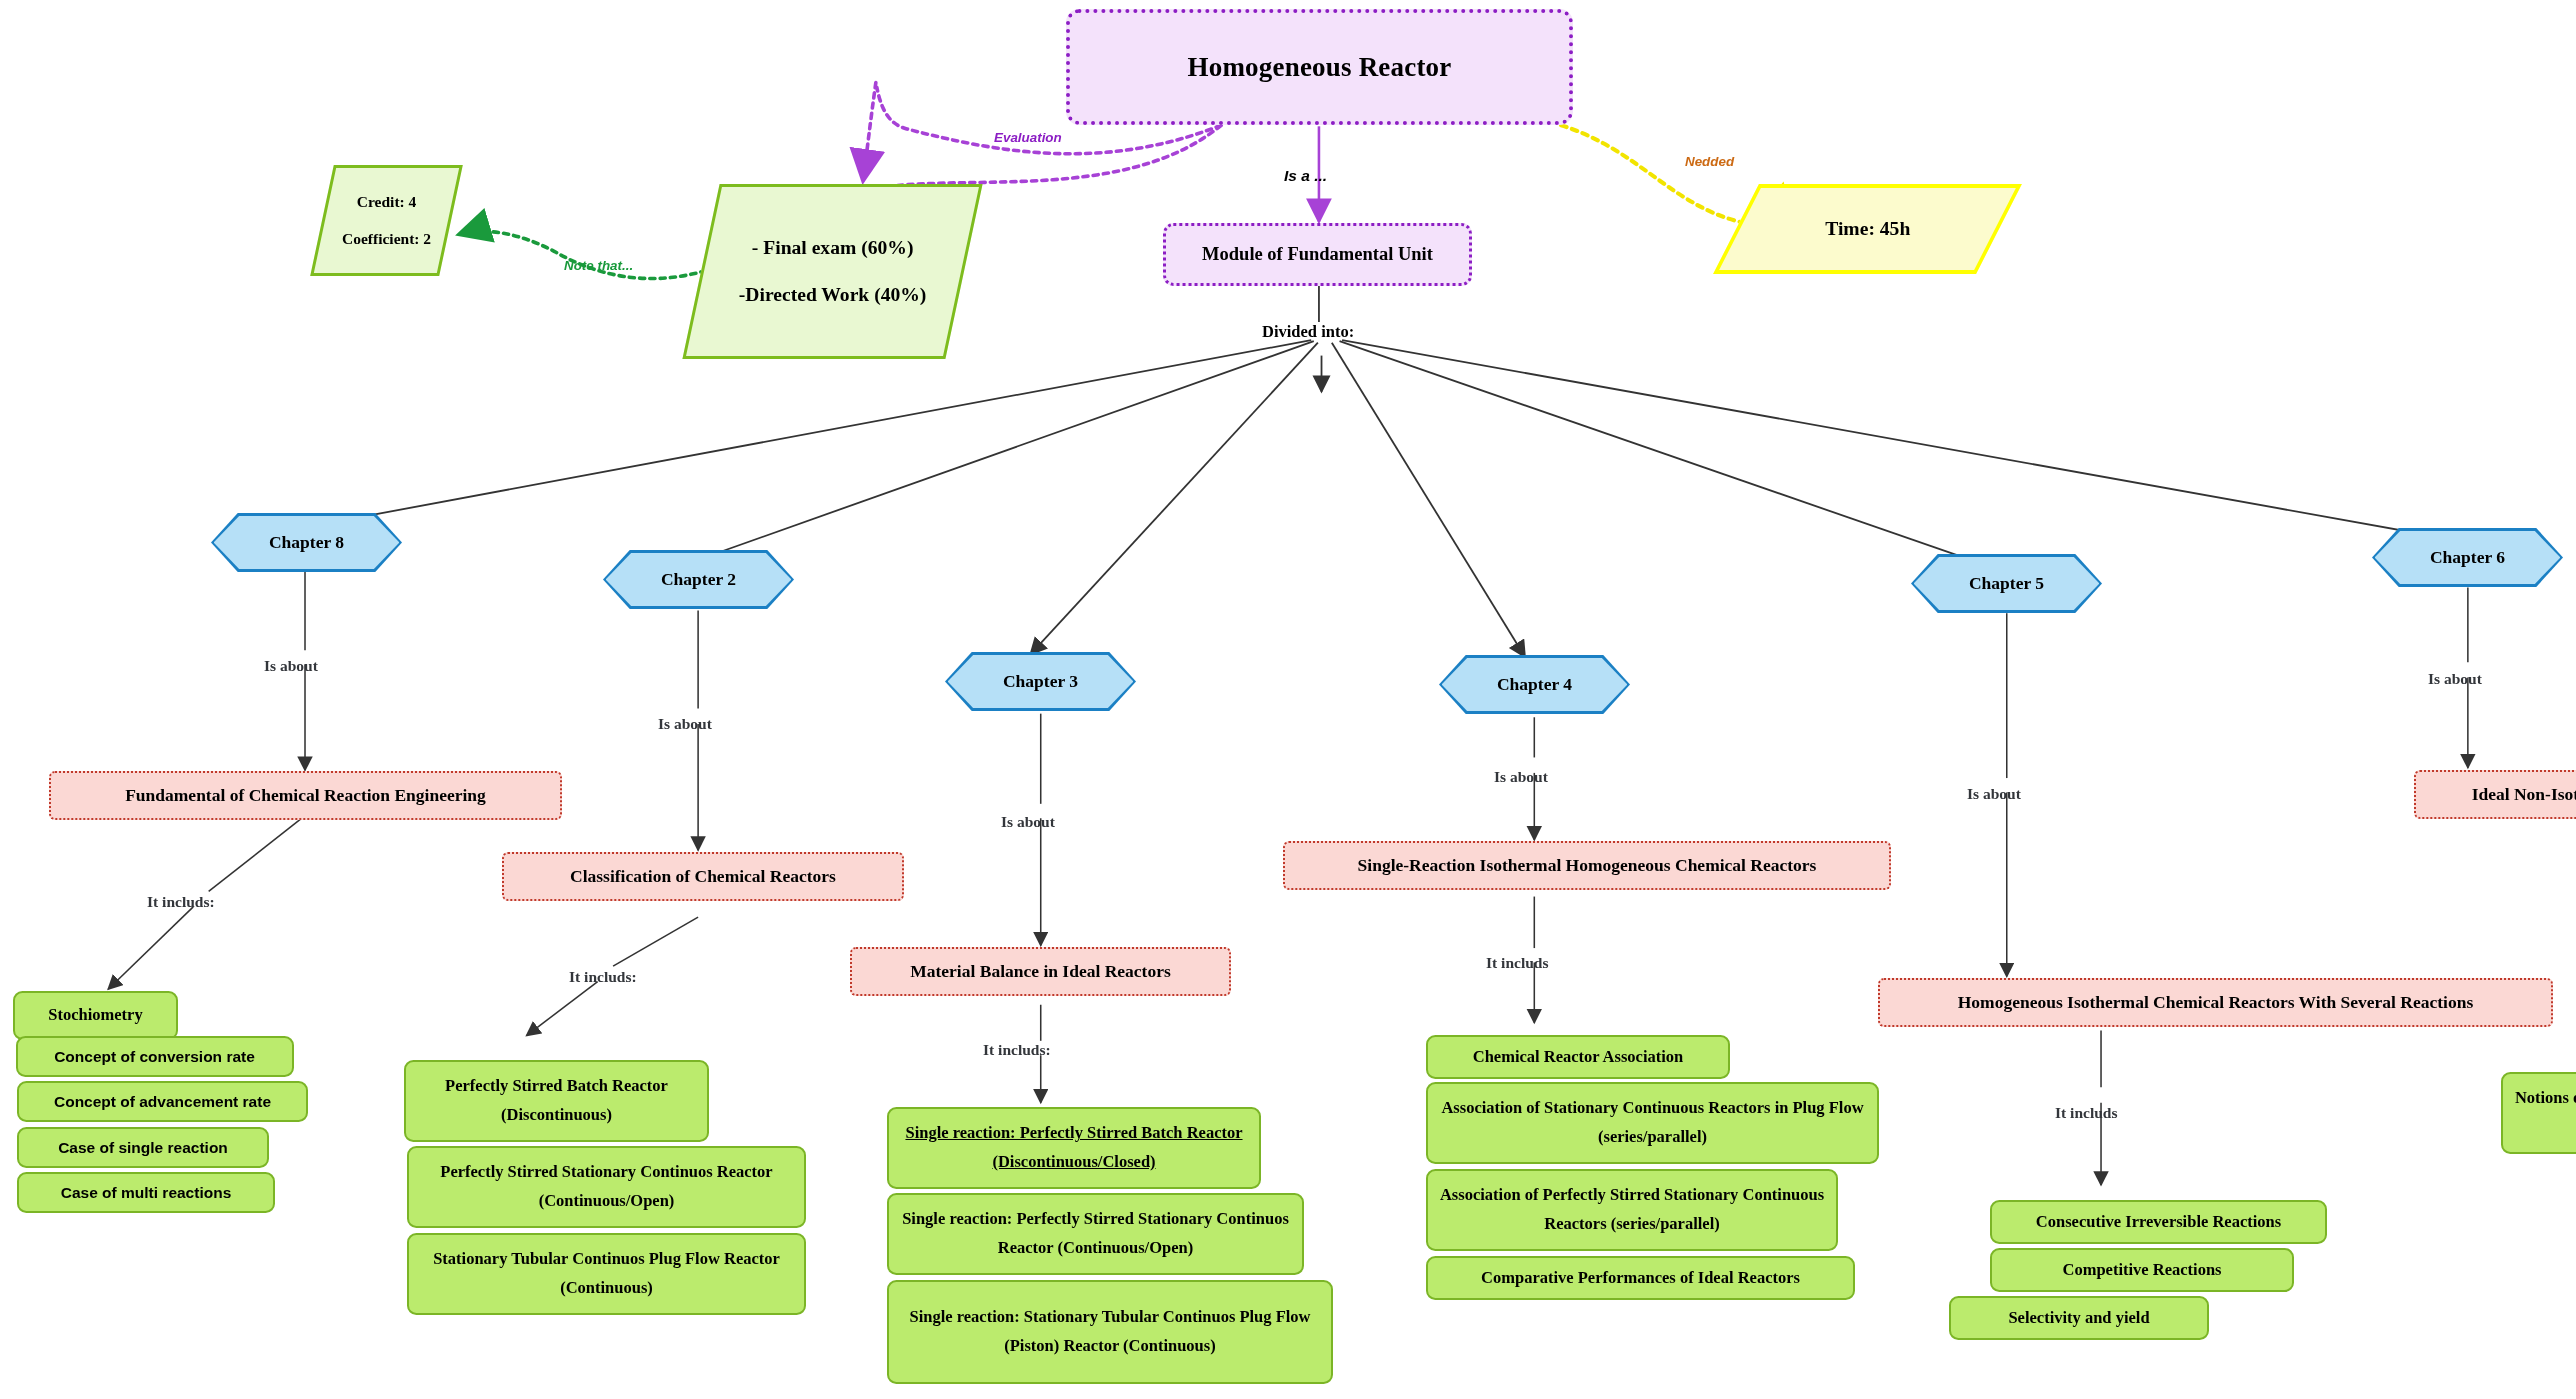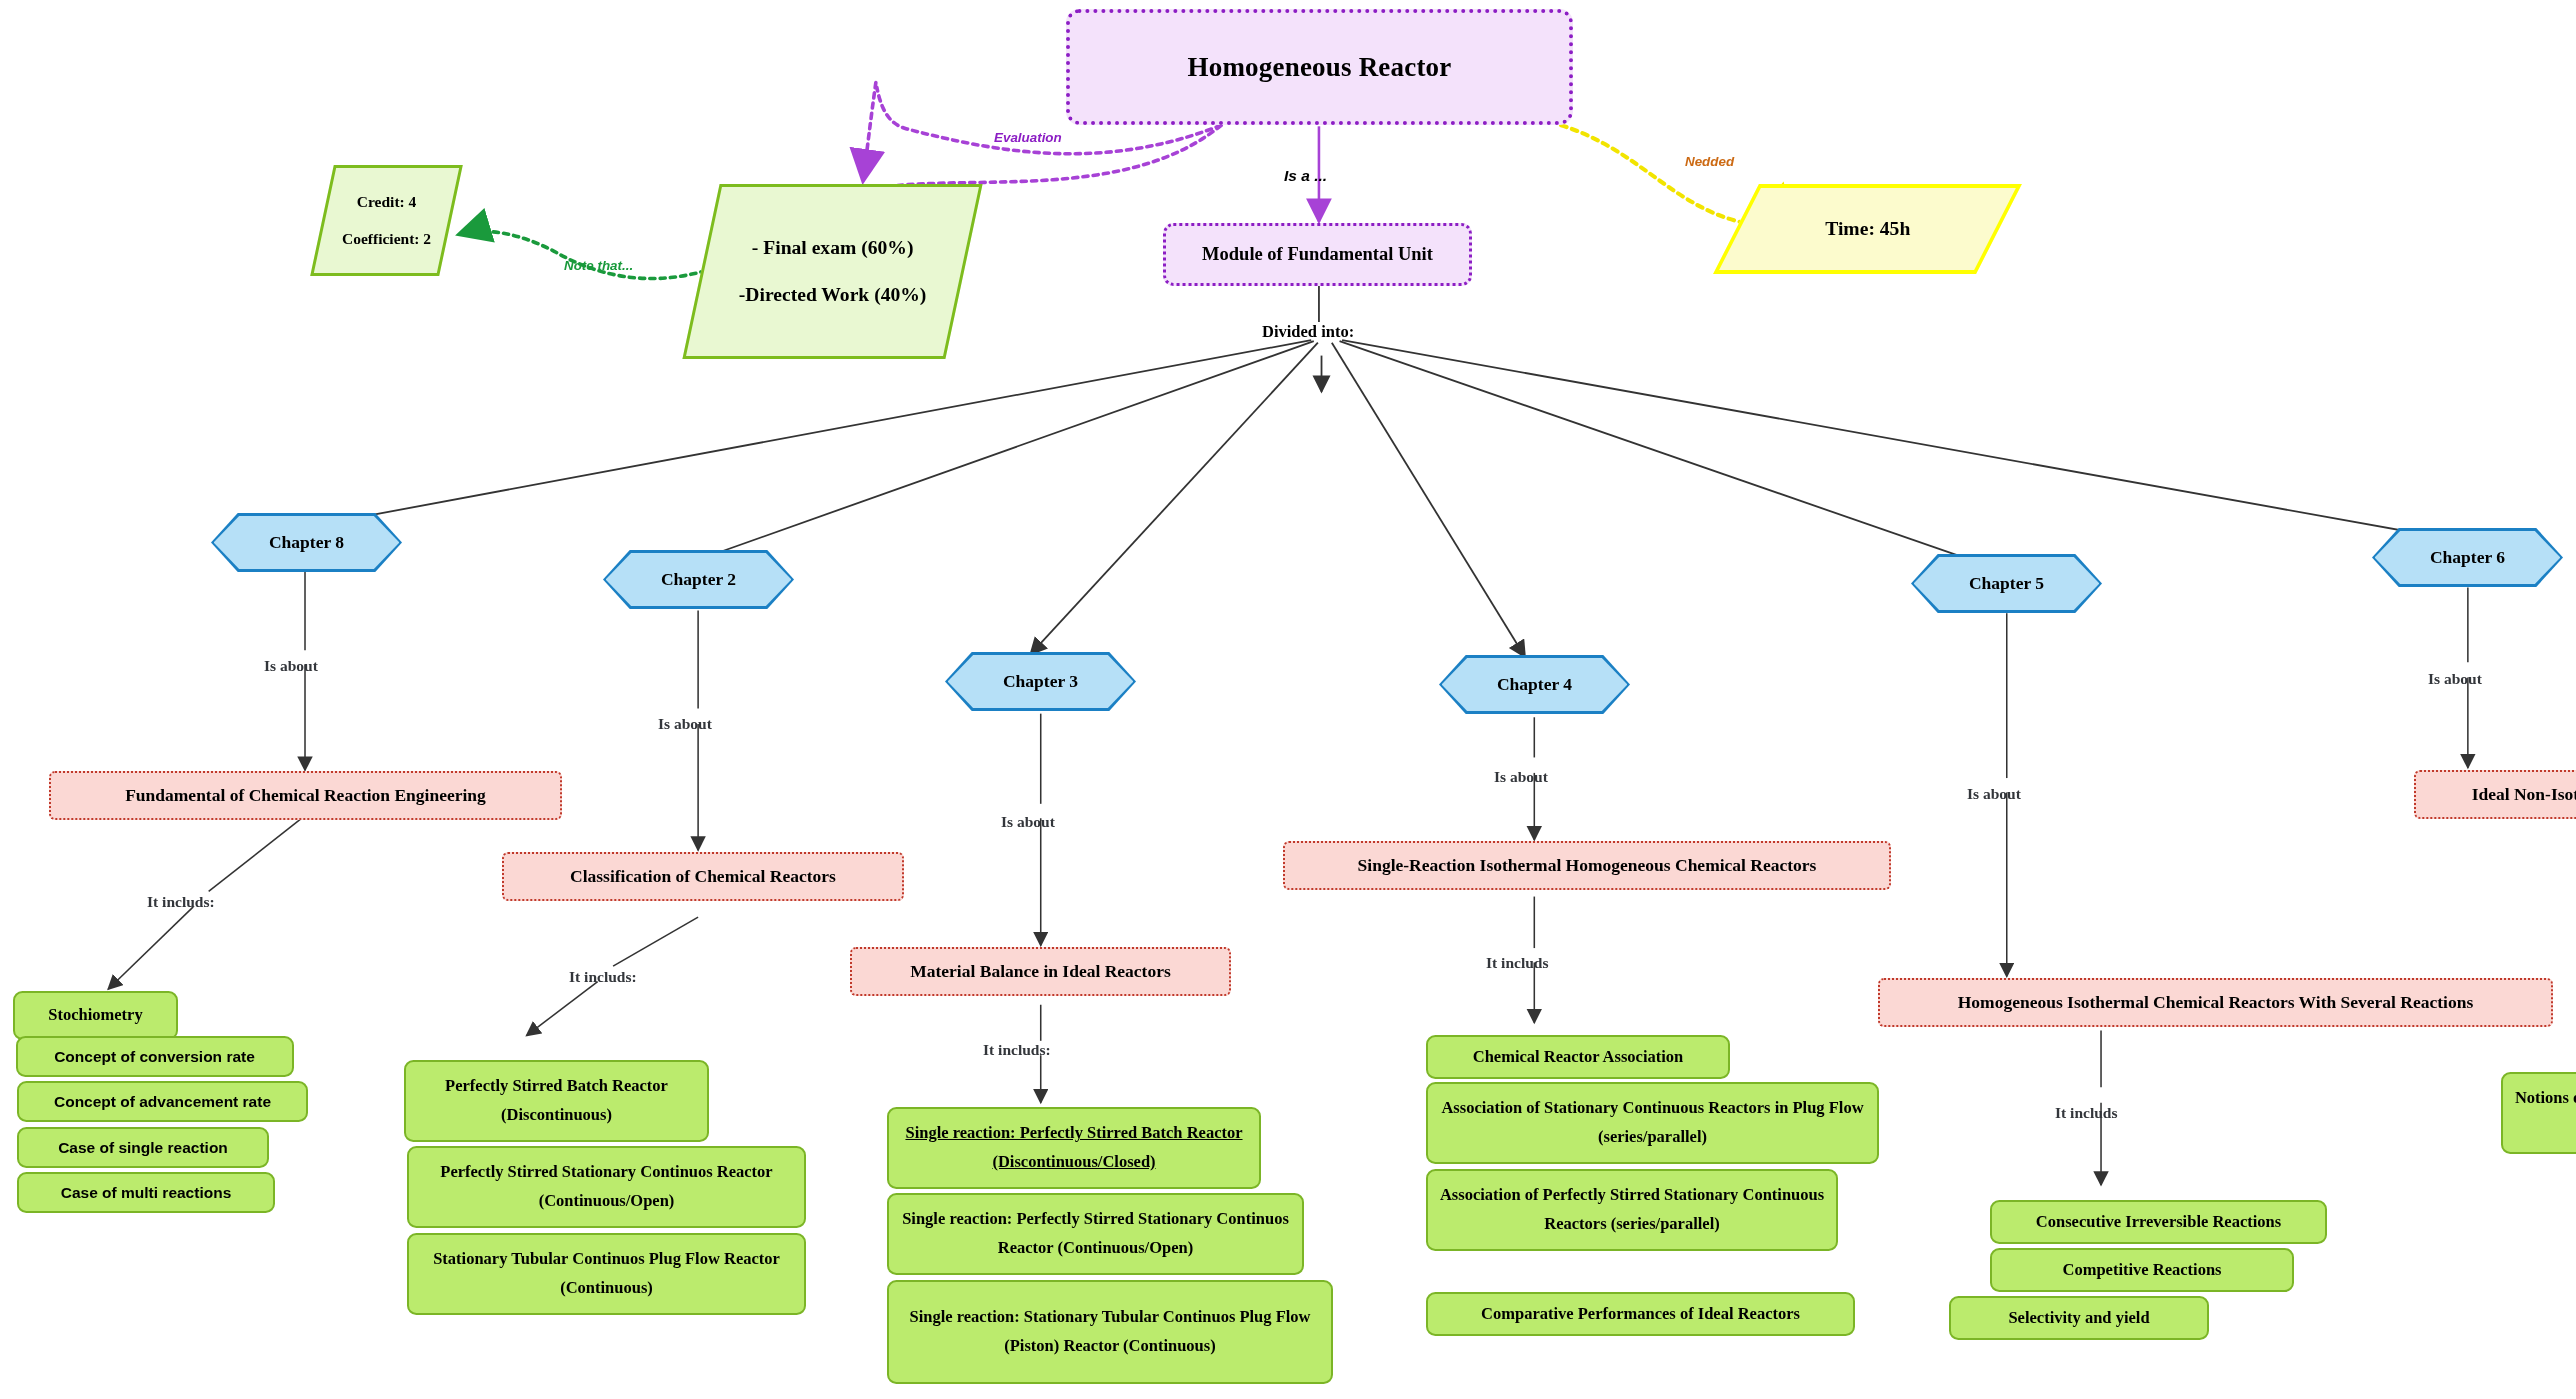--- a/index.html
+++ b/index.html
@@ -281,21 +281,21 @@
 
   <div class="node green-box" style="left:1426px;top:1035px;width:304px;height:44px;">
     <span>Chemical Reactor Association</span>
   </div>
   <div class="node green-box" style="left:1426px;top:1082px;width:453px;height:82px;">
     <span>Association of Stationary Continuous Reactors in Plug Flow (series/parallel)</span>
   </div>
   <div class="node green-box" style="left:1426px;top:1169px;width:412px;height:82px;">
     <span>Association of Perfectly Stirred Stationary Continuous Reactors (series/parallel)</span>
   </div>
-  <div class="node green-box" style="left:1426px;top:1256px;width:429px;height:44px;margin-top:36px;">
+  <div class="node green-box" style="left:1426px;top:1256px;width:429px;height:44px;">
     <span>Comparative Performances of Ideal Reactors</span>
   </div>
 
   <div class="hex-wrap" style="left:1911px;top:554px;width:191px;height:59px;">
     <div class="hex-border"></div>
     <div class="hex-fill">Chapter 5</div>
   </div>
   <div class="elabel" style="left:1967px;top:785px;">Is about</div>
   <div class="node pink-box" style="left:1878px;top:978px;width:675px;height:49px;">
     <span>Homogeneous Isothermal Chemical Reactors With Several Reactions</span>

